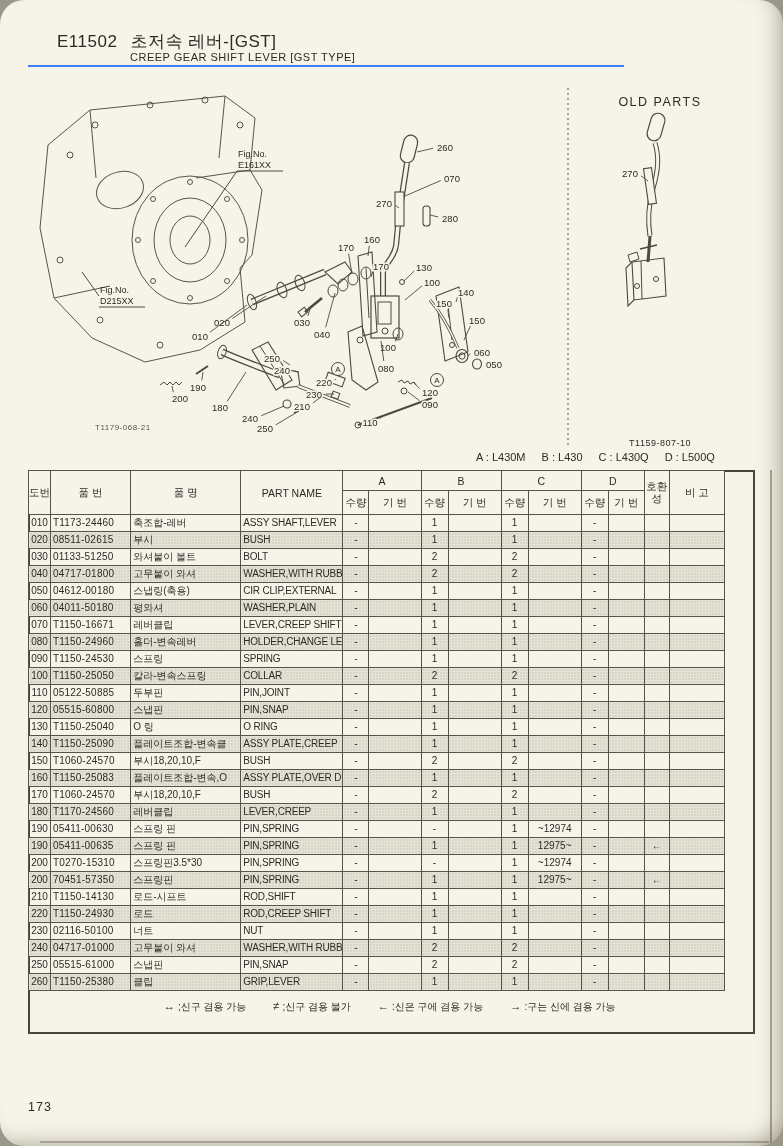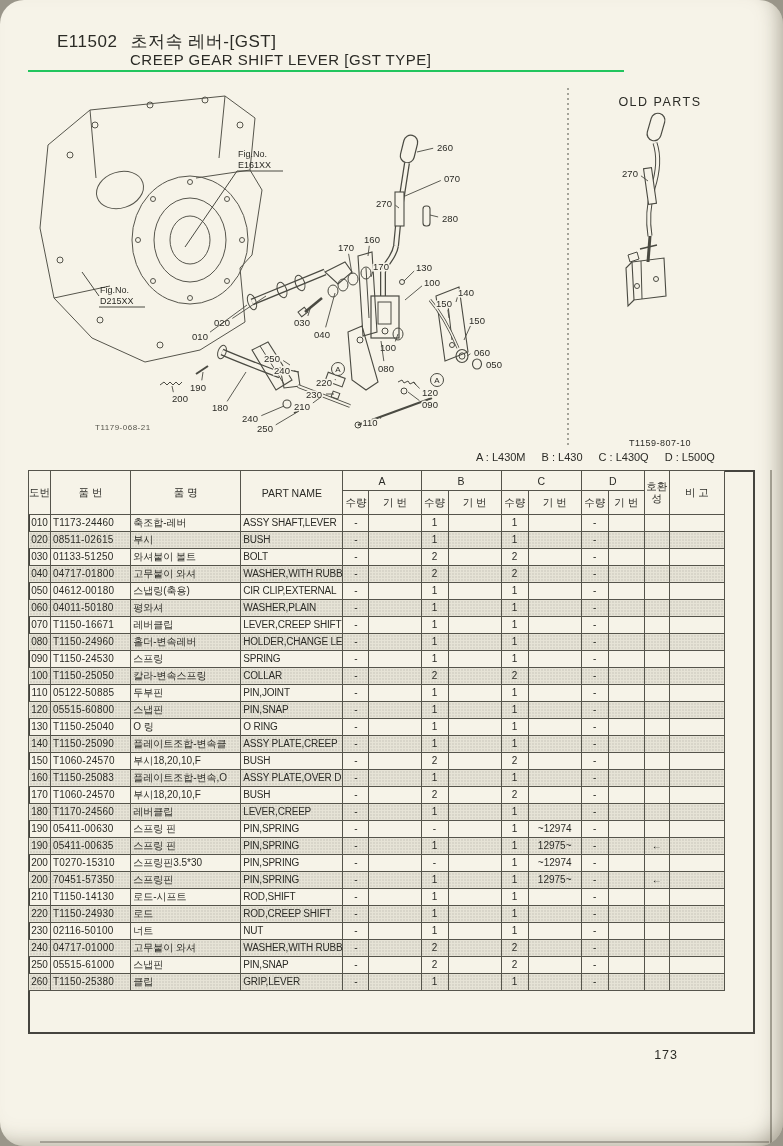--- a/index.html
+++ b/index.html
@@ -4,22 +4,22 @@
 <style>
   html,body{margin:0;padding:0;background:#9a968a;}
   .page{position:relative;width:783px;height:1146px;margin:0 auto;background:#f6f3e8;
         font-family:"Liberation Sans",sans-serif;color:#2b2b26;overflow:hidden;
         box-shadow:inset -12px -10px 22px -10px rgba(95,88,70,.55);border-radius:24px;}
   .scan-right{position:absolute;right:11px;top:470px;height:676px;width:2px;background:rgba(75,70,58,.45);}
   .scan-bottom{position:absolute;left:40px;right:14px;bottom:3px;height:2px;background:rgba(75,70,58,.35);}
 
   .title-code-line{position:absolute;left:57px;top:30px;font-size:17px;letter-spacing:.5px;white-space:nowrap;}
   .title-code-line .code{margin-right:8px;}
-  .title-underline{position:absolute;left:28px;top:51px;width:494px;border-bottom:2px solid #22c55e;
-                   padding:0 0 2px 102px;font-size:15px;letter-spacing:.5px;white-space:nowrap;}
+  .title-underline{position:absolute;left:28px;top:51px;width:494px;border-bottom:2px solid #3b82f6;
+                   padding:0 0 2px 102px;font-size:11px;letter-spacing:.5px;white-space:nowrap;}
 
   .diagram-wrap{position:absolute;left:28px;top:83px;width:727px;height:372px;}
   svg text{font-family:"Liberation Sans",sans-serif;fill:#2b2b26;}
   .callout-text{font-size:9.5px;paint-order:stroke;stroke:#f6f3e8;stroke-width:3px;}
   .figref-text{font-size:9px;}
   .oldparts-title{font-size:12.5px;letter-spacing:1.5px;}
   .drawing-id{font-size:8px;fill:#55544b;letter-spacing:.5px;}
   .drawing-id-right{font-size:9px;letter-spacing:.5px;}
 
   .models-line{position:absolute;left:428px;top:451px;font-size:11px;white-space:nowrap;margin-left:48px;}
@@ -42,21 +42,21 @@
   .c-a_qty,.c-b_qty,.c-c_qty,.c-d_qty,.c-compat{text-align:center;}
   .c-a_ser,.c-b_ser,.c-c_ser,.c-d_ser{text-align:center;font-size:9.2px;}
   tr.shaded td{background-color:#e6e3d6;
                background-image:radial-gradient(rgba(100,98,88,.42) 22%,transparent 26%);
                background-size:3px 3px;}
 
   .legend{position:absolute;left:28px;top:1000px;width:723px;text-align:center;font-size:10px;white-space:nowrap;}
   .legend .leg{margin:0 12px;}
   .legend .sym{font-size:11.5px;margin-right:3px;}
 
-  .page-number{position:absolute;left:28px;top:1048px;width:650px;text-align:right;font-size:12.5px;letter-spacing:1px;}
+  .page-number{position:absolute;left:28px;top:1100px;width:650px;text-align:left;font-size:12.5px;letter-spacing:1px;}
 </style>
 </head>
 <body>
 
 <div class="page">
 
   <div class="title-code-line">
     <span class="code">E11502</span>
     <span>초저속 레버-[GST]</span>
   </div>
@@ -773,18 +773,24 @@
           <td class="c-c_qty">1</td>
           <td class="c-c_ser"></td>
           <td class="c-d_qty">-</td>
           <td class="c-d_ser"></td>
           <td class="c-compat"></td>
           <td class="c-remark"></td>
         </tr>
       </tbody>
   </table>
 
+  <div class="legend">
+    <span class="leg"><span class="sym">↔</span><span>;신구 겸용 가능</span></span>
+    <span class="leg"><span class="sym">≠</span><span>;신구 겸용 불가</span></span>
+    <span class="leg"><span class="sym">←</span><span>:신은 구에 겸용 가능</span></span>
+    <span class="leg"><span class="sym">→</span><span>:구는 신에 겸용 가능</span></span>
+  </div>
 
   <div class="page-number">173</div>
 
   <div class="scan-right"></div>
   <div class="scan-bottom"></div>
 </div>
 
 </body></html>

